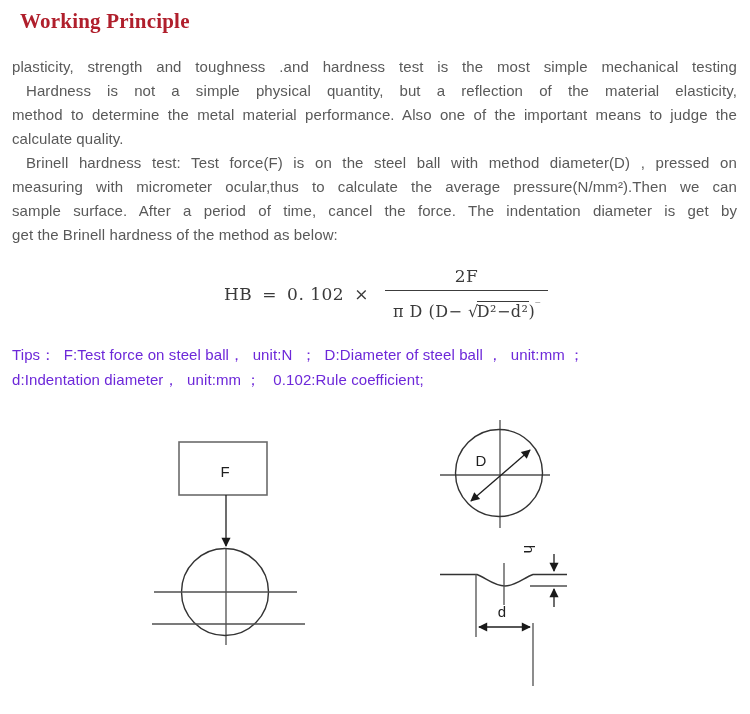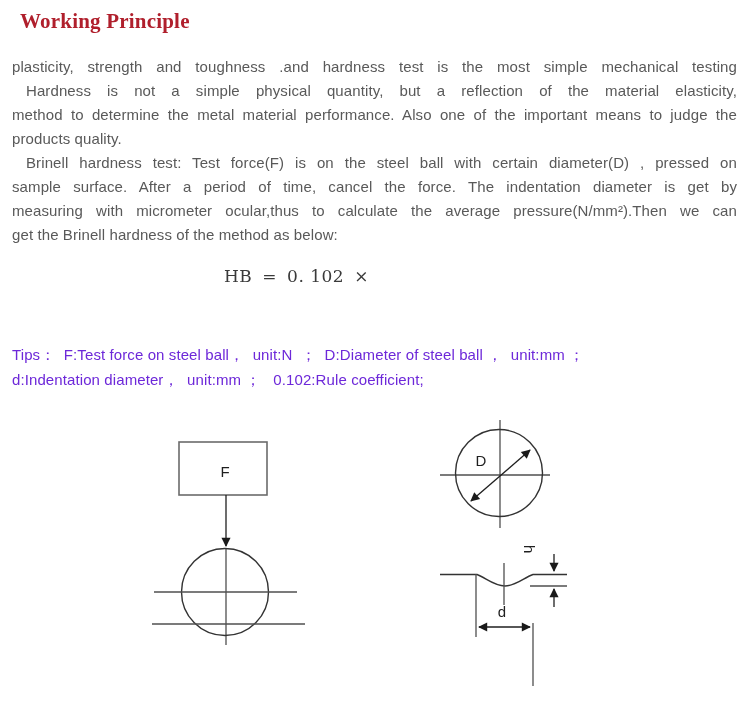--- a/index.html
+++ b/index.html
@@ -68,35 +68,39 @@
 
 <div class="page">
 
   <h1 class="title">Working Principle</h1>
 
   <div class="bodytext">
     <div>
       <div class="text-line">plasticity, strength and toughness .and hardness test is the most simple mechanical testing</div>
       <div class="text-line first">Hardness is not a simple physical quantity, but a reflection of the material elasticity,</div>
       <div class="text-line">method to determine the metal material performance. Also one of the important means to judge the</div>
-      <div class="text-line last">products quality.</div>
+      <div class="text-line last">calculate quality.</div>
     </div>
     <div>
-      <div class="text-line first">Brinell hardness test: Test force(F) is on the steel ball with certain diameter(D) , pressed on</div>
+      <div class="text-line first">Brinell hardness test: Test force(F) is on the steel ball with method diameter(D) , pressed on</div>
+      <div class="text-line">measuring with  micrometer ocular,thus to calculate the average pressure(N/mm²).Then we can</div>
       <div class="text-line">sample surface. After a period of time, cancel the force. The indentation diameter is get by</div>
-      <div class="text-line">measuring with  micrometer ocular,thus to calculate the average pressure(N/mm²).Then we can</div>
       <div class="text-line last">get the Brinell hardness of the method as below:</div>
     </div>
   </div>
 
   <div class="formula">
     <span>HB</span>
     <span>=</span>
     <span>0. 102</span>
     <span>×</span>
+    <div class="frac">
+      <div class="num">2F</div>
+      <div class="den"><span>π D (D− </span><span class="radsign">√</span><span class="radicand">D²−d²</span><span>)</span><span class="den-tick">‾</span></div>
+    </div>
   </div>
 
   <div class="tips">
     <div class="tips-line">Tips：  F:Test force on steel ball，  unit:N  ；  D:Diameter of steel ball ，  unit:mm ；</div>
     <div class="tips-line">d:Indentation diameter，  unit:mm ；   0.102:Rule coefficient;</div>
   </div>
 
   <svg class="diagrams" width="750" height="309" viewBox="0 405 750 309" xmlns="http://www.w3.org/2000/svg">
     <defs>
       <marker id="arrow" viewBox="0 0 10 10" refX="9" refY="5" markerWidth="8.5" markerHeight="7" orient="auto-start-reverse">

